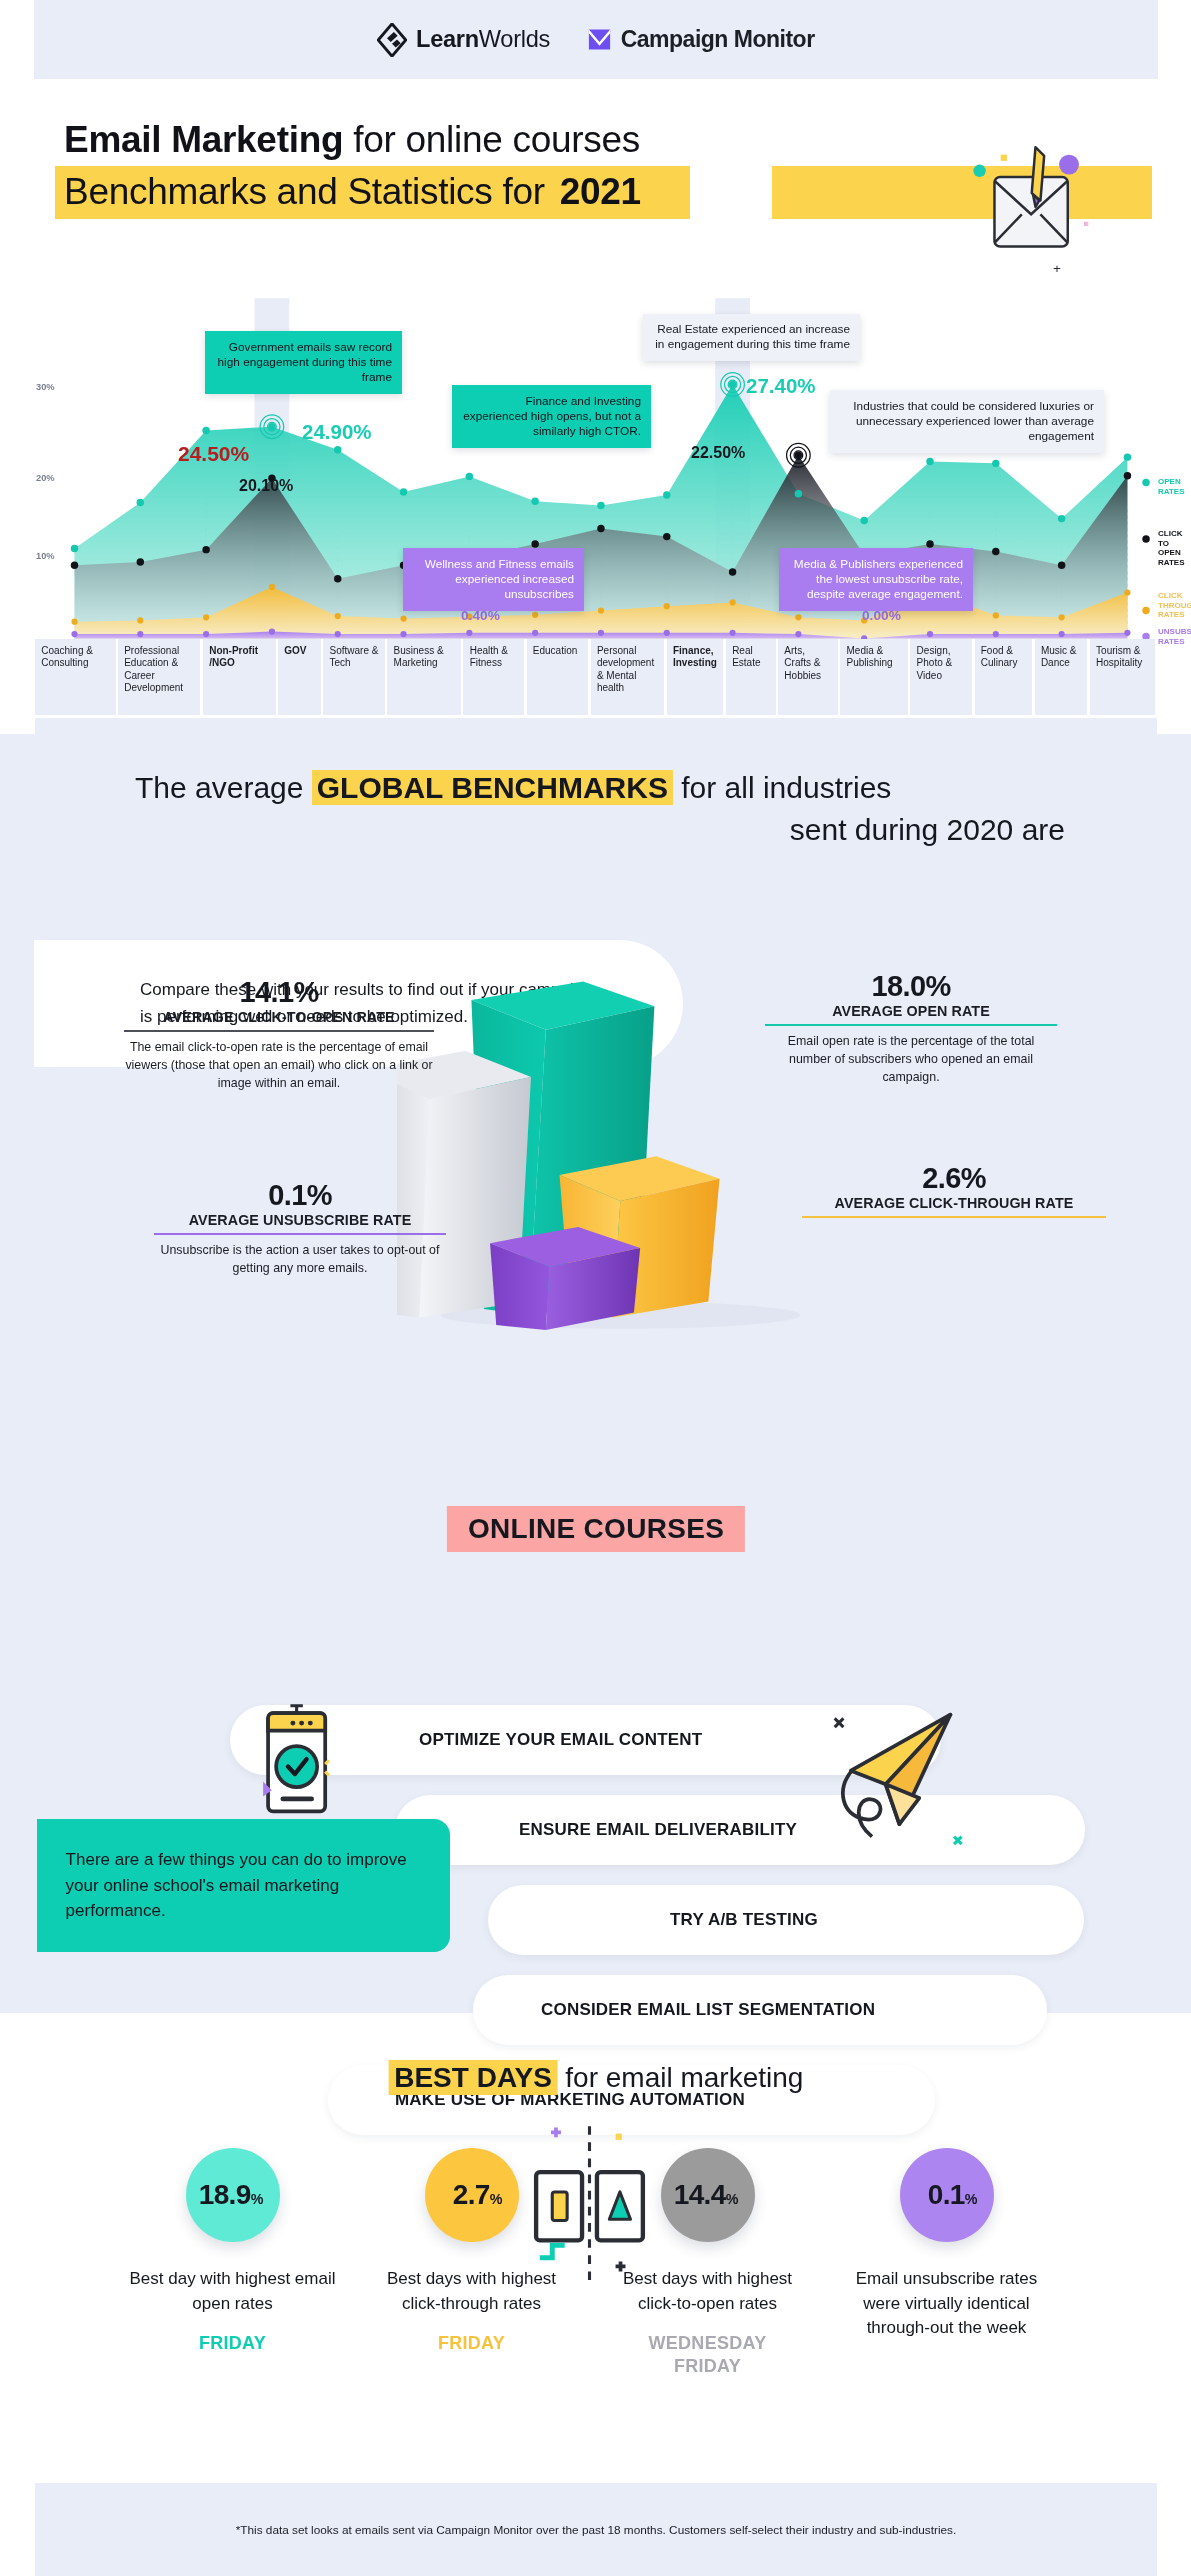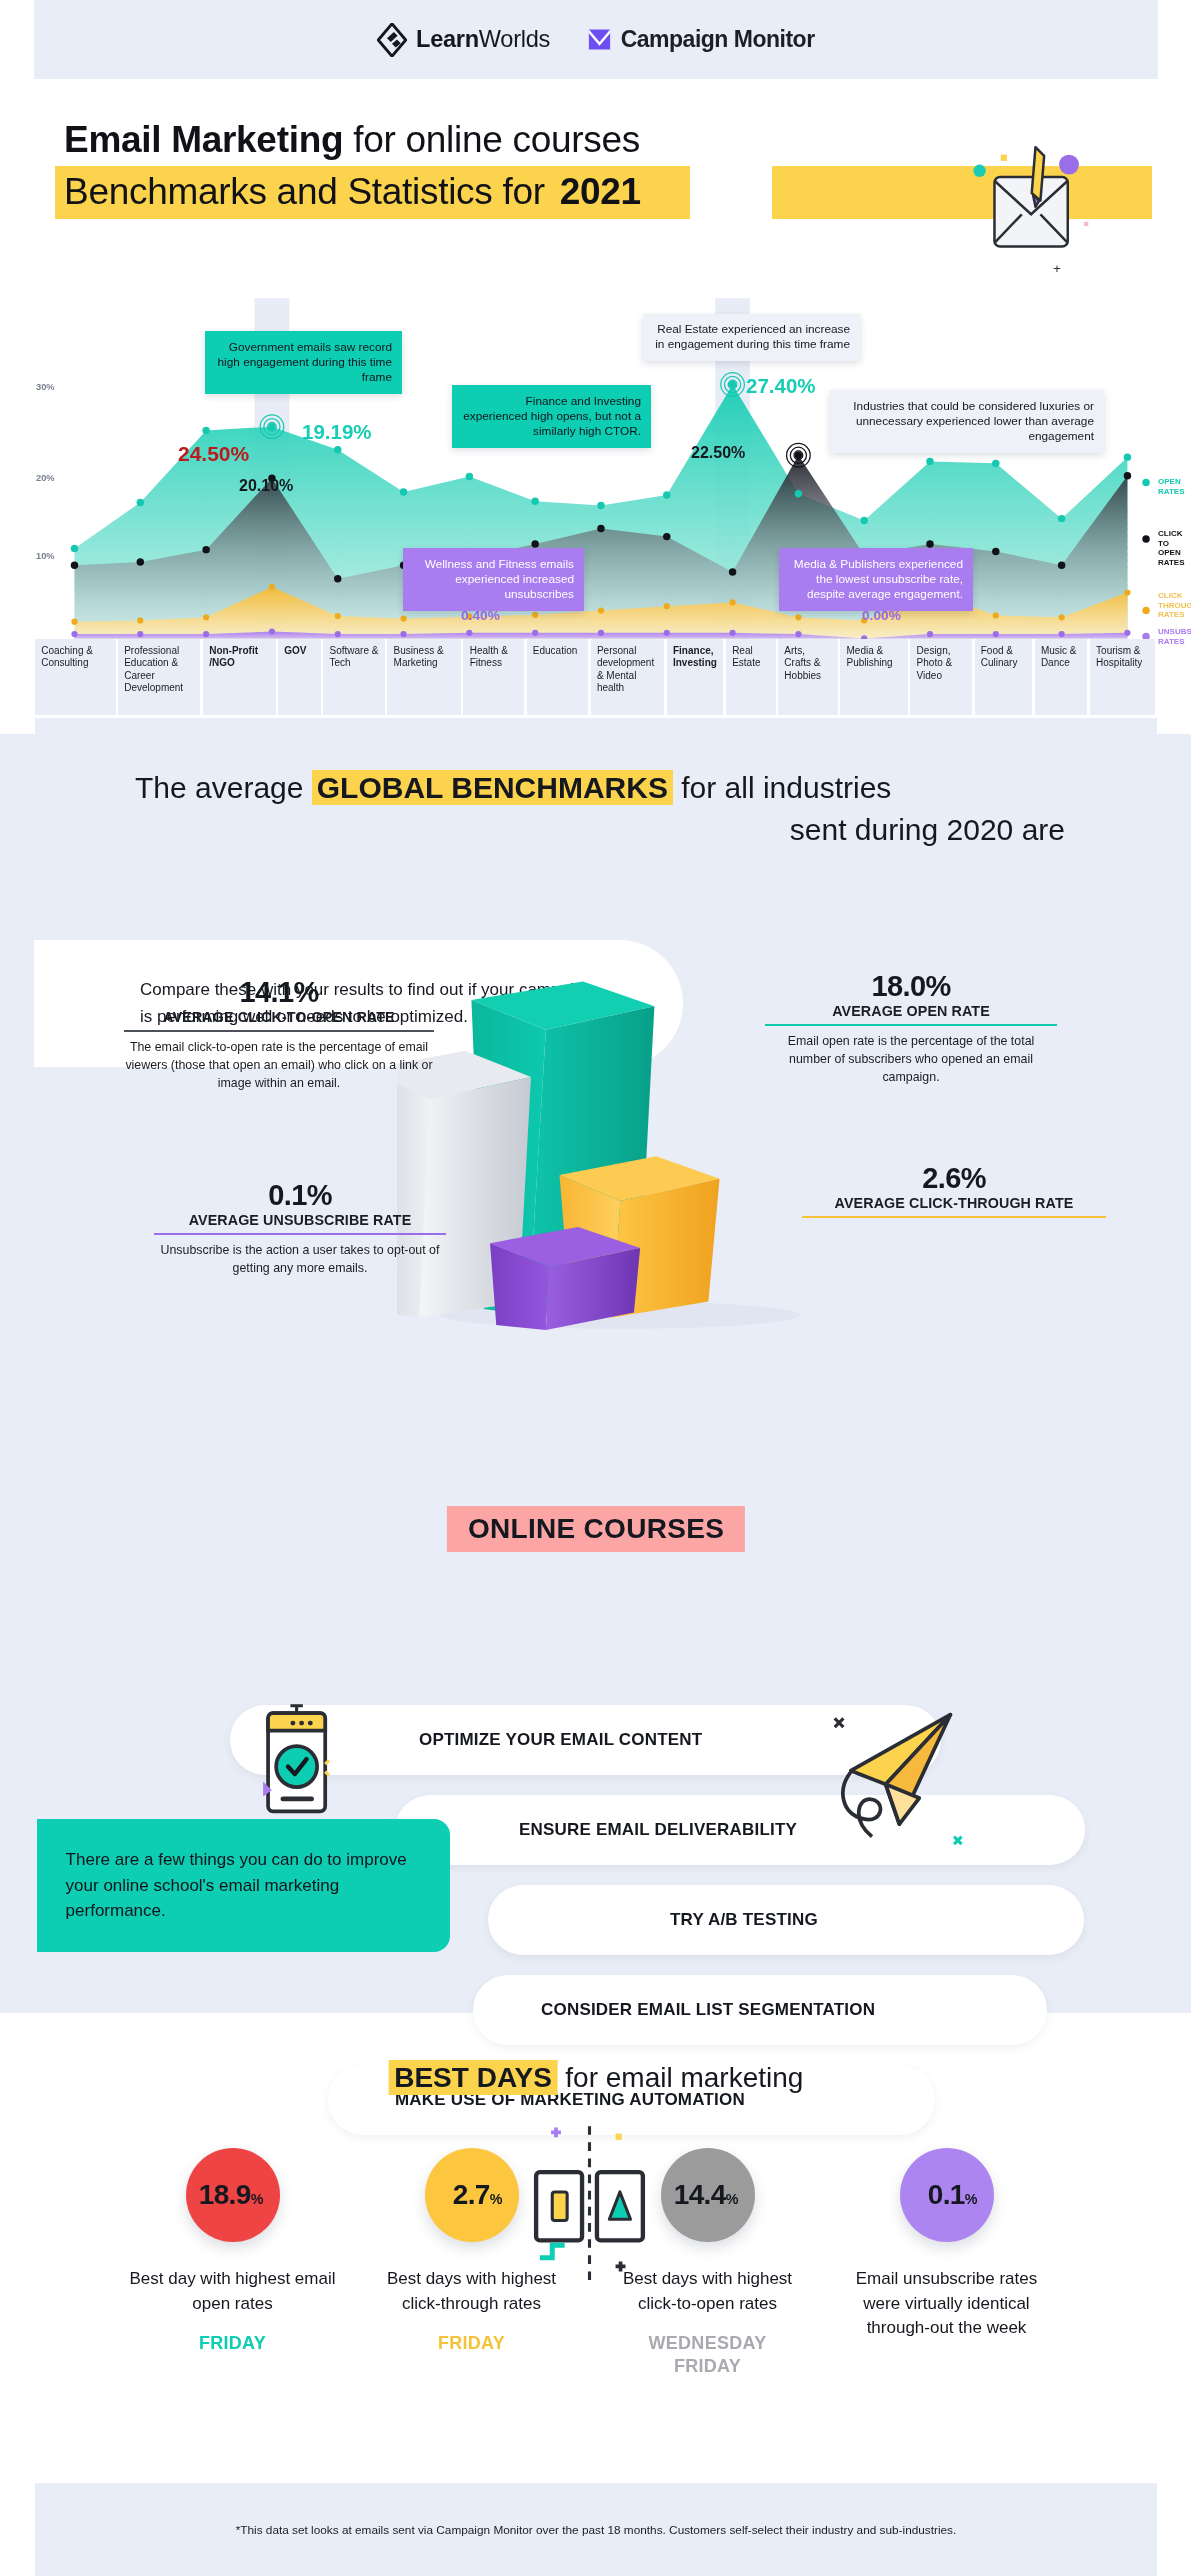--- a/index.html
+++ b/index.html
@@ -351,21 +351,21 @@
       <circle cx="1846" cy="388" r="6" fill="#111318"></circle>
       <circle cx="1846" cy="503" r="6" fill="#eeab1d"></circle>
       <circle cx="1846" cy="545" r="6" fill="#a97cf0"></circle>
     </svg>
 
     <div class="y-tick y-30" style="top:84px;left:36px">30%</div>
     <div class="y-tick y-20" style="top:175px;left:36px">20%</div>
     <div class="y-tick y-10" style="top:253px;left:36px">10%</div>
 
     <div class="dlabel dl-2450" style="top:144px;left:178px">24.50%</div>
-    <div class="dlabel dl-2490" style="top:122px;left:302px">19.19%</div>
+    <div class="dlabel dl-2490" style="top:122px;left:302px">24.90%</div>
     <div class="dlabel dl-2010" style="top:179px;left:239px">20.10%</div>
     <div class="dlabel dl-2740" style="top:76px;left:746px">27.40%</div>
     <div class="dlabel dl-2250" style="top:146px;left:691px">22.50%</div>
     <div class="dlabel dl-040" style="top:310px;left:461px">0.40%</div>
     <div class="dlabel dl-000" style="top:310px;left:862px">0.00%</div>
 
     <div class="lg-item" style="left:1158px;top:179px;color:#14c9b0">OPEN RATES</div>
     <div class="lg-item" style="left:1158px;top:231px;color:#111318;width:34px">CLICK TO OPEN RATES</div>
     <div class="lg-item" style="left:1158px;top:293px;color:#f0c052;width:34px">CLICK THROUGH RATES</div>
     <div class="lg-item" style="left:1158px;top:329px;color:#a97cf0;width:34px">UNSUBSCRIBE RATES</div>
@@ -553,21 +553,21 @@
   </div>
 
   <div class="teal-note">
     <p>There are a few things you can do to improve your online school's email marketing performance.</p>
   </div>
 
   <div class="bd-title"><span class="hl">BEST DAYS</span><span> for email marketing</span></div>
 
   <div class="days">
     <div class="day-col dc-1">
-      <div class="circle" style="background:#ef4444">
+      <div class="circle" style="background:#5eead4">
         <span class="v">18.9</span>
         <span class="p">%</span>
       </div>
       <div class="day-desc">Best day with highest email open rates</div>
       <div class="day-name" style="color:#0dcdb2">FRIDAY</div>
     </div>
 
     <div class="day-col dc-2">
       <div class="circle" style="background:#fcc63e">
         <span class="v">2.7</span>

